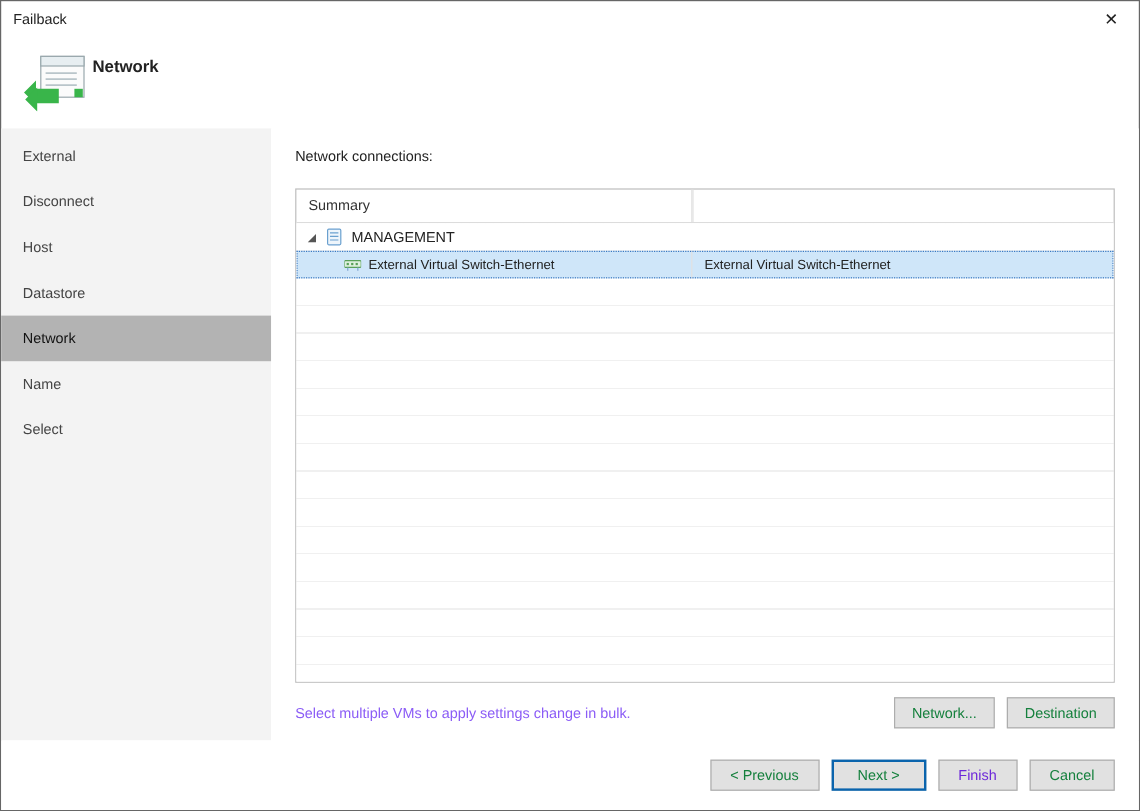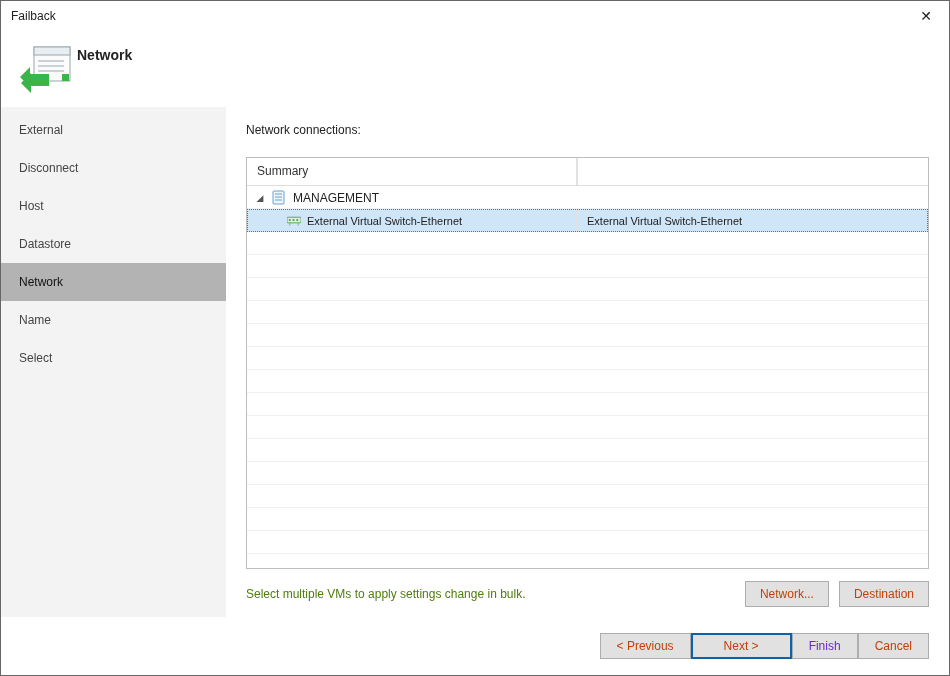--- a/index.html
+++ b/index.html
@@ -43,28 +43,28 @@
   .node-icon { width:14px; height:14px; display:flex; align-items:center; justify-content:center; }
   .parent-label { font-size:12px; padding-left:2px; }
 
   .child-row { display:flex; height:23px; align-items:center; background:#cfe6f9; outline:1px dotted #3a78c0; outline-offset:-1px; }
   .child-row .source-cell { width:330px; flex:0 0 330px; display:flex; align-items:center; padding-left:40px; gap:6px; border-right:1px solid #e2e2e2; height:100%; }
   .child-row .target-cell { flex:1; padding-left:10px; display:flex; align-items:center; }
   .child-row .lbl { font-size:11px; }
 
   
   .helpbar { display:flex; align-items:center; margin-top:12px; gap:10px; }
-  .helpbar .hint { font-size:12px; color:#4d7c0f; }
+  .helpbar .hint { font-size:12px; color:#8b5cf6; }
   .helpbar .spacer { flex:1; }
 
   
-  .footer { height:58px; display:flex; align-items:center; justify-content:flex-end; padding:0 20px; background:#fff; }
+  .footer { height:58px; display:flex; align-items:center; justify-content:flex-end; padding:0 20px; gap:10px; background:#fff; }
 
-  button.winbtn { height:26px; padding:0 16px; background:#e1e1e1; border:1px solid #adadad; font-size:12px; font-family:inherit; color:#c2410c; cursor:pointer; }
-  button.winbtn.primary { background:#e1e1e1; border:2px solid #0a64ad; padding:0 31px; }
+  button.winbtn { height:26px; padding:0 16px; background:#e1e1e1; border:1px solid #adadad; font-size:12px; font-family:inherit; color:#15803d; cursor:pointer; }
+  button.winbtn.primary { background:#e1e1e1; border:2px solid #0a64ad; padding:0 20px; }
   button.winbtn:disabled { color:#6d28d9; cursor:default; }
   button.small { padding:0 14px; }
 
   .gridhead .gh-handle { width:12px; border-left:1px solid #e2e2e2; }
 
   
   svg { display:block; }
 </style>
 </head>
 <body>

